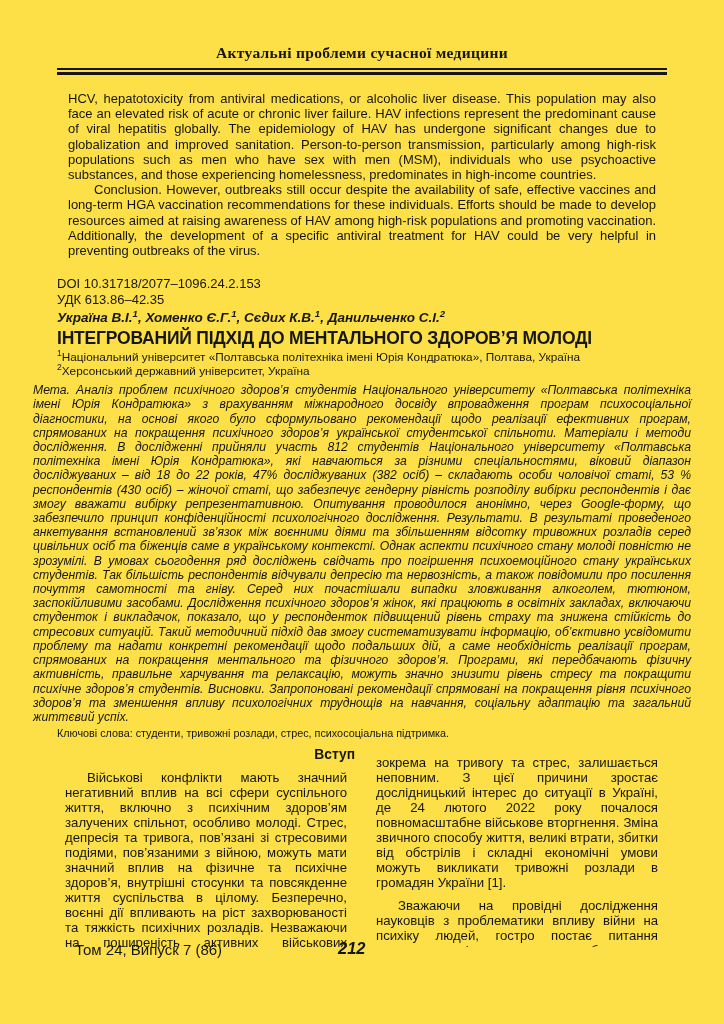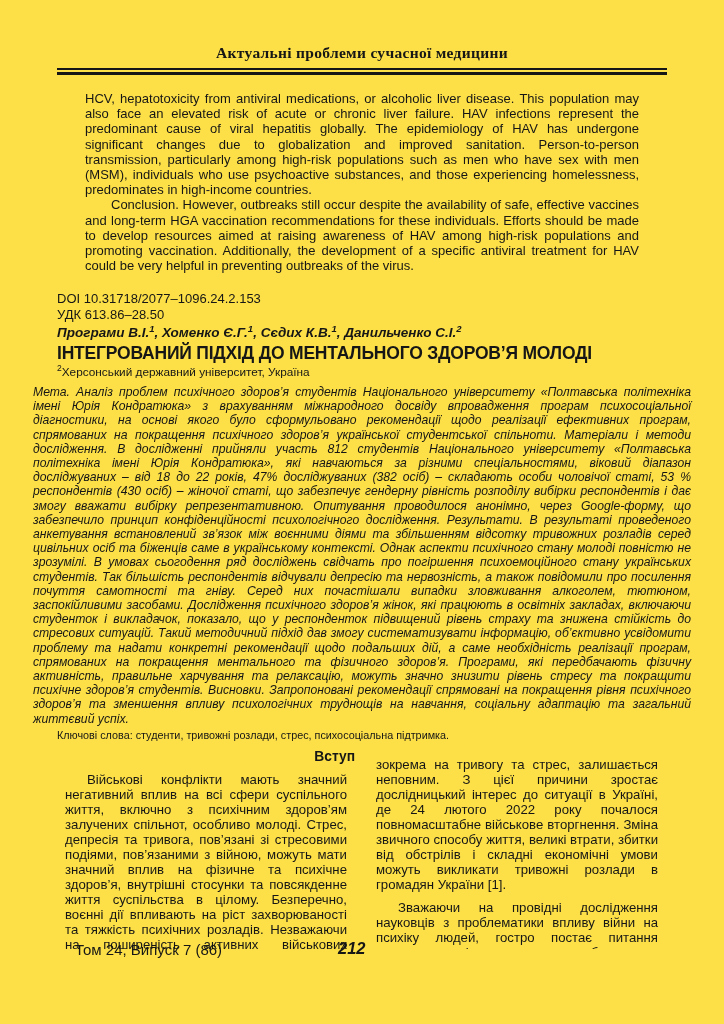--- a/index.html
+++ b/index.html
@@ -20,21 +20,21 @@
     font-size:15.5px;
     letter-spacing:0.3px;
   }
   .header-rule {
     margin:6px 57px 0;
     height:2px;
     border-top:2px solid #161616;
     border-bottom:3px solid #161616;
   }
   .english-block {
-    margin:16px 85px 0;
+    margin:16px 68px 0;
     font-size:13px;
     line-height:15.2px;
     text-align:justify;
   }
   .english-block p { margin:0; }
   p.indented { text-indent:26px; }
   .meta-block { margin:18px 57px 0; }
   .doi-line, .udc-line { font-size:13px; line-height:15.5px; }
   .authors-line {
     margin-top:2px;
@@ -102,24 +102,25 @@
   <div class="running-head">Актуальні проблеми сучасної медицини</div>
   <div class="header-rule"></div>
 
   <div class="english-block">
     <p>HCV, hepatotoxicity from antiviral medications, or alcoholic liver disease. This population may also face an elevated risk of acute or chronic liver failure. HAV infections represent the predominant cause of viral hepatitis globally. The epidemiology of HAV has undergone significant changes due to globalization and improved sanitation. Person-to-person transmission, particularly among high-risk populations such as men who have sex with men (MSM), individuals who use psychoactive substances, and those experiencing homelessness, predominates in high-income countries.</p>
     <p class="indented">Conclusion. However, outbreaks still occur despite the availability of safe, effective vaccines and long-term HGA vaccination recommendations for these individuals. Efforts should be made to develop resources aimed at raising awareness of HAV among high-risk populations and promoting vaccination. Additionally, the development of a specific antiviral treatment for HAV could be very helpful in preventing outbreaks of the virus.</p>
   </div>
 
   <div class="meta-block">
     <div class="doi-line">DOI 10.31718/2077–1096.24.2.153</div>
-    <div class="udc-line">УДК 613.86–28.50</div>
-    <div class="authors-line"><span>Програми В.І.</span><sup>1</sup><span>, </span><span>Хоменко Є.Г.</span><sup>1</sup><span>, </span><span>Сєдих К.В.</span><sup>1</sup><span>, </span><span>Данильченко С.І.</span><sup>2</sup></div>
+    <div class="udc-line">УДК 613.86–42.35</div>
+    <div class="authors-line"><span>Україна В.І.</span><sup>1</sup><span>, </span><span>Хоменко Є.Г.</span><sup>1</sup><span>, </span><span>Сєдих К.В.</span><sup>1</sup><span>, </span><span>Данильченко С.І.</span><sup>2</sup></div>
     <div class="article-title">ІНТЕГРОВАНИЙ ПІДХІД ДО МЕНТАЛЬНОГО ЗДОРОВ’Я МОЛОДІ</div>
     <div class="affiliations">
+      <div><sup>1</sup><span>Національний університет «Полтавська політехніка імені Юрія Кондратюка», Полтава, Україна</span></div>
       <div><sup>2</sup><span>Херсонський державний університет, Україна</span></div>
     </div>
   </div>
 
   <div class="abstract-block">Мета. Аналіз проблем психічного здоров’я студентів Національного університету «Полтавська політехніка імені Юрія Кондратюка» з врахуванням міжнародного досвіду впровадження програм психосоціальної діагностики, на основі якого було сформульовано рекомендації щодо реалізації ефективних програм, спрямованих на покращення психічного здоров’я української студентської спільноти. Матеріали і методи дослідження. В дослідженні прийняли участь 812 студентів Національного університету «Полтавська політехніка імені Юрія Кондратюка», які навчаються за різними спеціальностями, віковий діапазон досліджуваних – від 18 до 22 років, 47% досліджуваних (382 осіб) – складають особи чоловічої статі, 53 % респондентів (430 осіб) – жіночої статі, що забезпечує гендерну рівність розподілу вибірки респондентів і дає змогу вважати вибірку репрезентативною. Опитування проводилося анонімно, через Google-форму, що забезпечило принцип конфіденційності психологічного дослідження. Результати. В результаті проведеного анкетування встановлений зв’язок між воєнними діями та збільшенням відсотку тривожних розладів серед цивільних осіб та біженців саме в українському контексті. Однак аспекти психічного стану молоді повністю не зрозумілі. В умовах сьогодення ряд досліджень свідчать про погіршення психоемоційного стану українських студентів. Так більшість респондентів відчували депресію та нервозність, а також повідомили про посилення почуття самотності та гніву. Серед них почастішали випадки зловживання алкоголем, тютюном, заспокійливими засобами. Дослідження психічного здоров’я жінок, які працюють в освітніх закладах, включаючи студенток і викладачок, показало, що у респонденток підвищений рівень страху та знижена стійкість до стресових ситуацій. Такий методичний підхід дав змогу систематизувати інформацію, об’єктивно усвідомити проблему та надати конкретні рекомендації щодо подальших дій, а саме необхідність реалізації програм, спрямованих на покращення ментального та фізичного здоров’я. Програми, які передбачають фізичну активність, правильне харчування та релаксацію, можуть значно знизити рівень стресу та покращити психічне здоров’я студентів. Висновки. Запропоновані рекомендації спрямовані на покращення рівня психічного здоров’я та зменшення впливу психологічних труднощів на навчання, соціальну адаптацію та загальний життєвий успіх.</div>
 
   <div class="keywords-line">Ключові слова: студенти, тривожні розлади, стрес, психосоціальна підтримка.</div>
 
   <div class="intro-section">
     <div class="intro-col">

